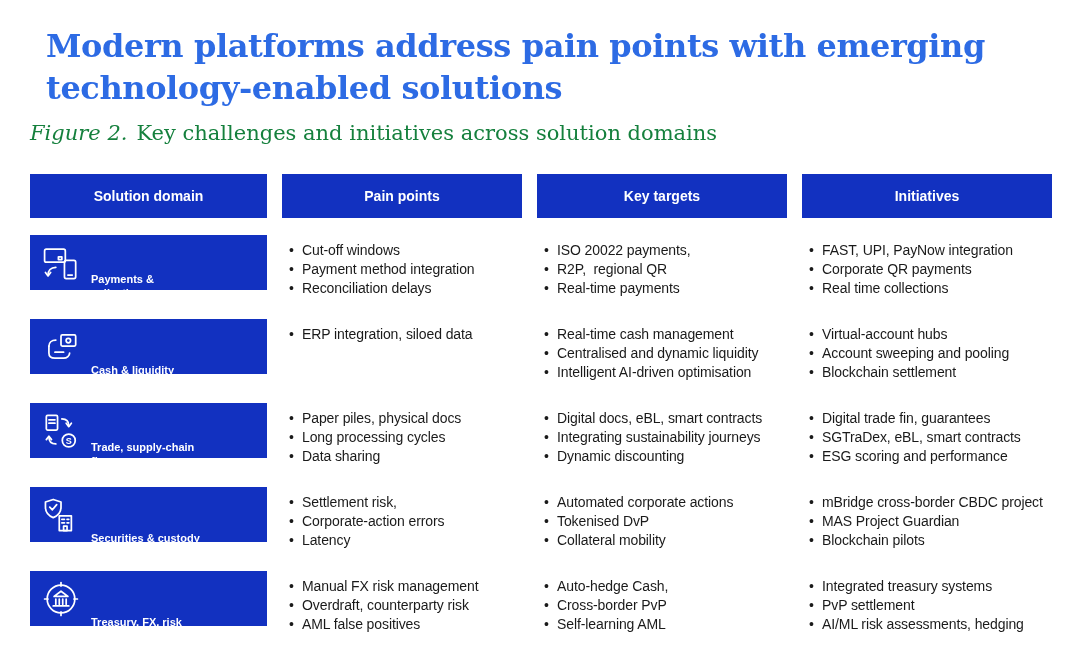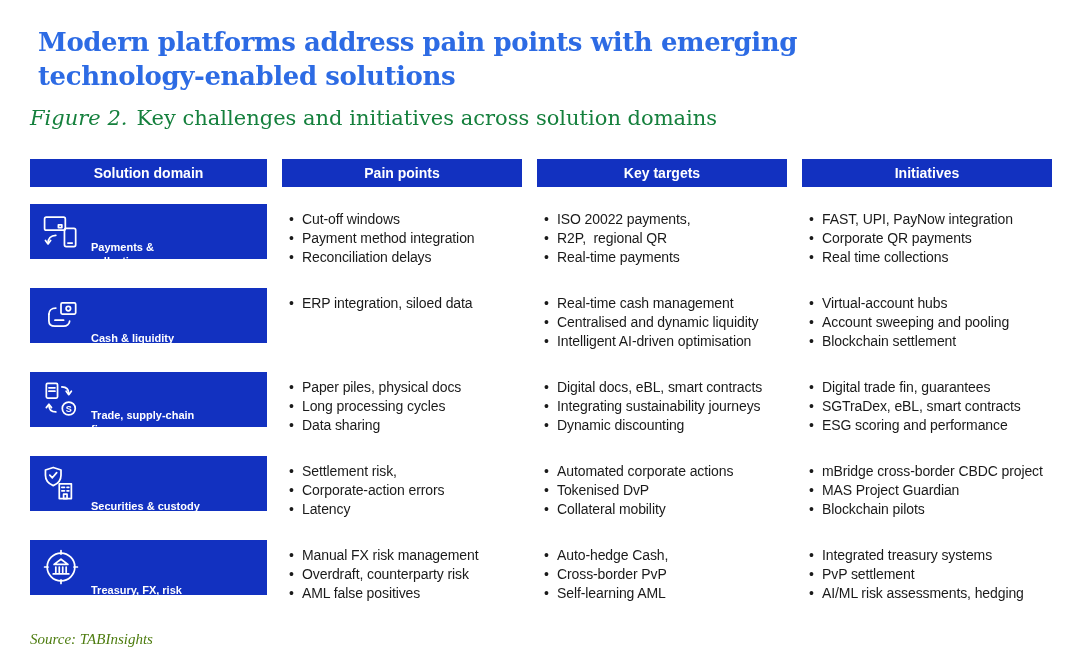--- a/index.html
+++ b/index.html
@@ -9,31 +9,31 @@
   }
   *{box-sizing:border-box;}
   html,body{margin:0;padding:0;}
   body{
     width:1080px;height:660px;background:#ffffff;overflow:hidden;
     font-family:"Liberation Sans",sans-serif;
   }
   .page{padding:26px 30px 0 30px;}
   .title{
     font-family:"DejaVu Serif",serif;font-weight:bold;color:var(--title-blue);
-    font-size:26px;line-height:1.3;margin:0 0 12px 8px;letter-spacing:-0.4px;
+    font-size:32px;line-height:1.3;margin:0 0 12px 16px;letter-spacing:-0.4px;
   }
   .caption{font-family:"DejaVu Serif",serif;font-size:21px;color:#15803d;margin:0;}
   .caption .flabel{font-style:italic;margin-right:9px;}
   .grid{
     margin-top:29px;display:grid;
     grid-template-columns:237px 240px 250px 250px;
     column-gap:15px;row-gap:17px;
   }
   .hcell{
-    background:var(--box-blue);color:#fff;height:28px;
+    background:var(--box-blue);color:#fff;height:44px;
     display:flex;align-items:center;justify-content:center;
     font-size:14px;font-weight:bold;
   }
   .t-row{display:contents;}
   .domain-cell{
     background:var(--box-blue);height:55px;align-self:start;
     display:flex;align-items:center;padding:0 6px 0 12px;gap:11px;
   }
   .icon{flex:0 0 auto;width:38px;height:38px;display:flex;align-items:center;justify-content:center;}
   .icon svg{display:block;}

